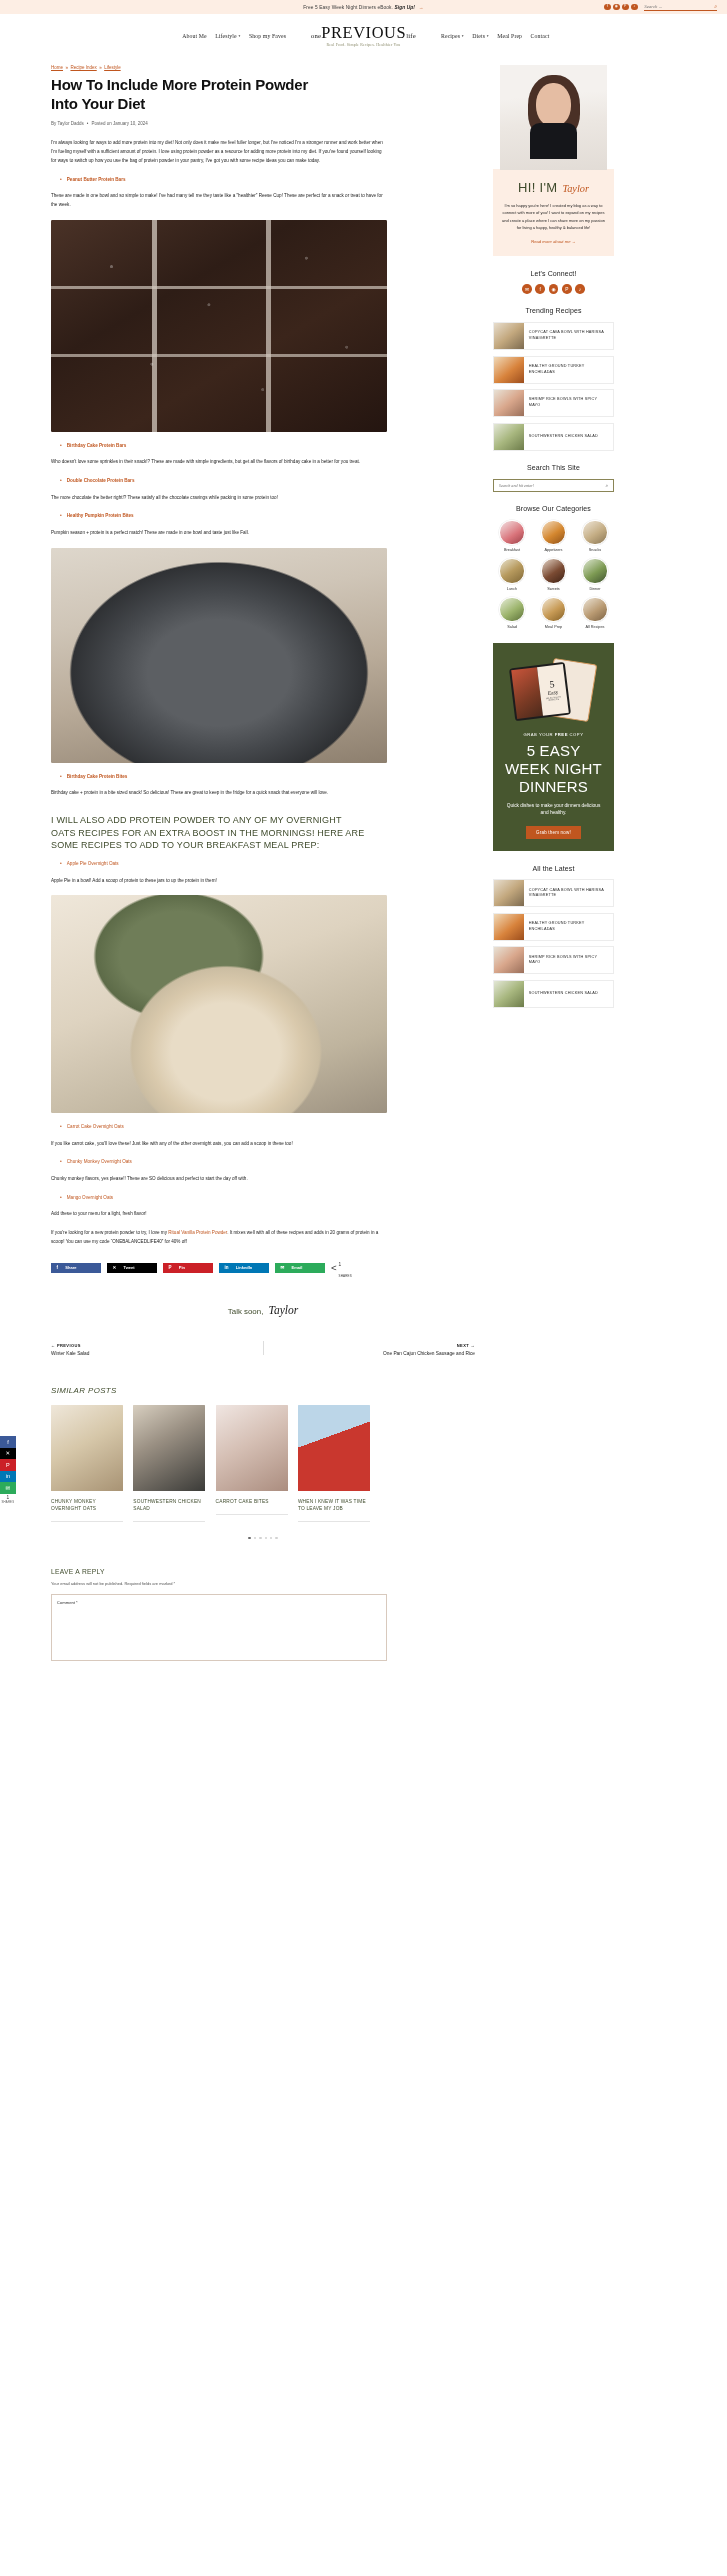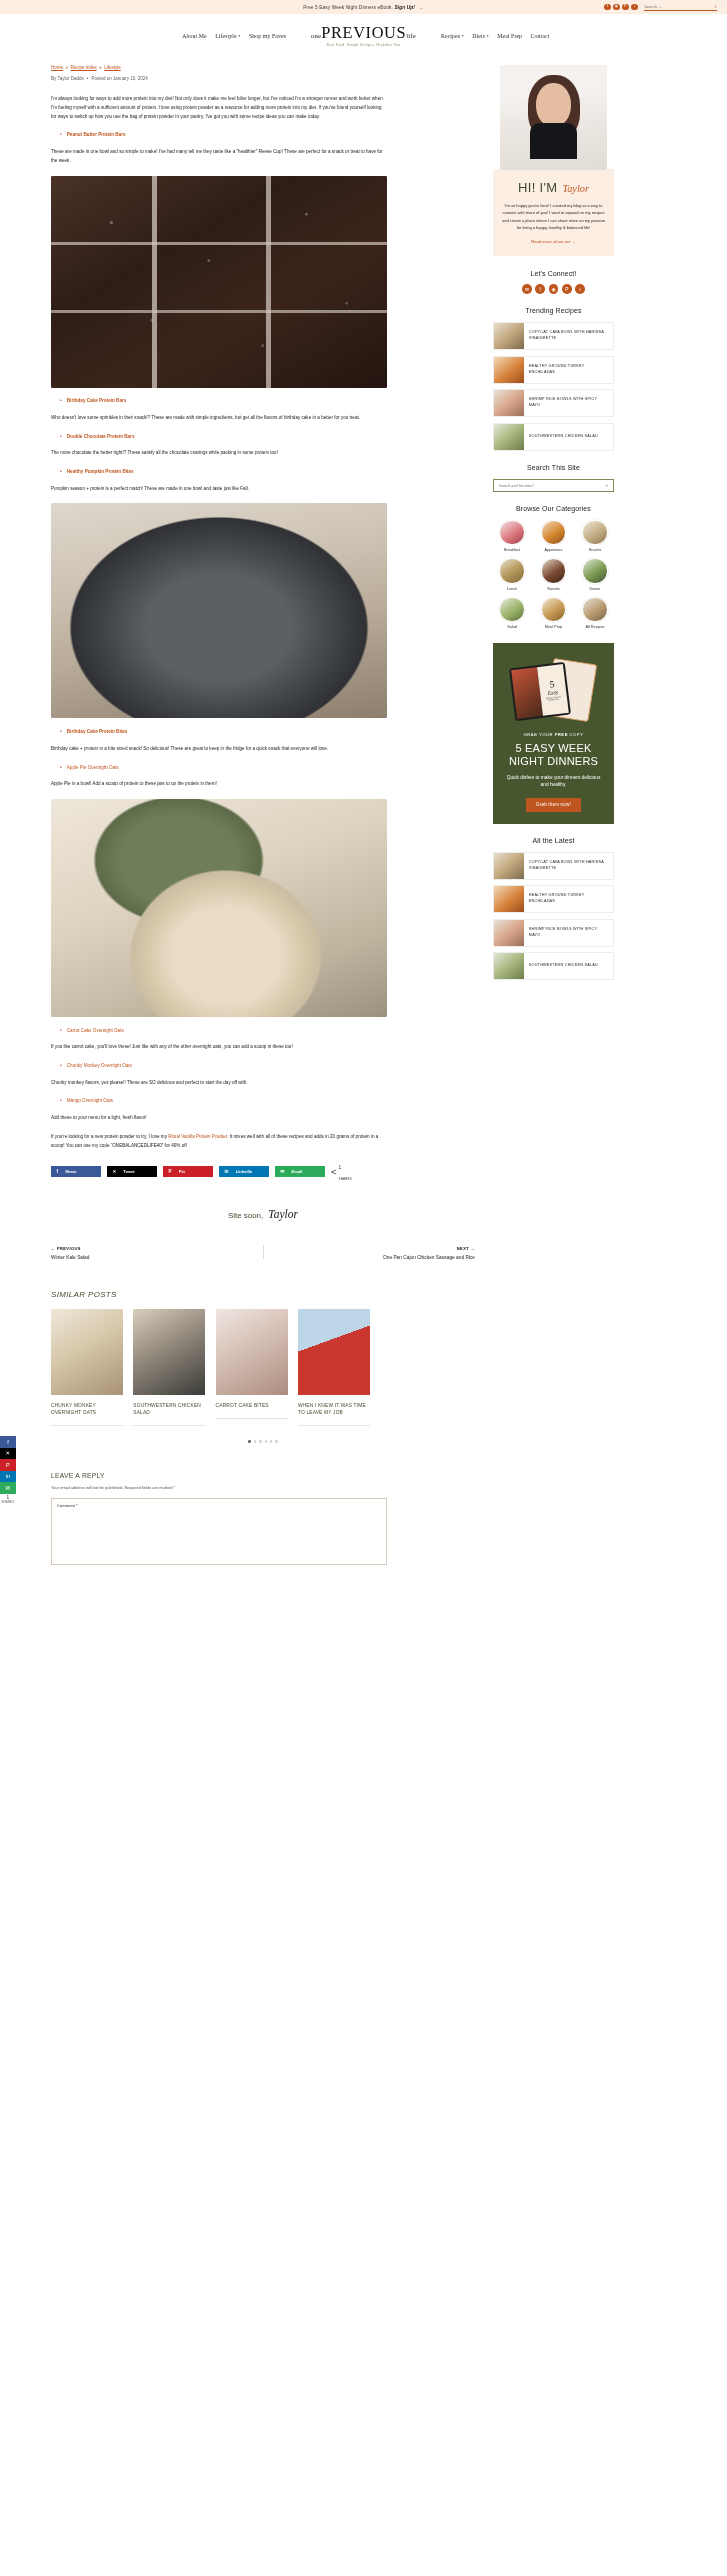--- a/index.html
+++ b/index.html
@@ -324,21 +324,21 @@
   }
   .tf-left { flex:1; background: linear-gradient(150deg,#c7543a,#7a3a24 60%,#4c2a1c);}
   .tf-right { flex:1; background:#f6ece0; display:flex; flex-direction:column;
     align-items:center; justify-content:center; }
   .tf-5 { font-family:"Liberation Serif", serif; font-size: 9.7px; color:#222; line-height:1;}
   .tf-easy { font-family:"Liberation Serif", serif; font-size: 5.5px; color:#222;}
   .tf-sub { font-size: 2.1px; color:#444; letter-spacing:0.2px; margin-top:1.2px; text-align:center;}
   .promo-kick { font-size: 4.2px; letter-spacing:0.5px; margin-bottom: 5.5px; }
   .promo-kick b { font-weight: 700; }
   .promo-head {
-    font-size: 11px; line-height:1.2; letter-spacing:0.2px; margin-bottom: 5.5px;
+    font-size: 15px; line-height:1.2; letter-spacing:0.2px; margin-bottom: 5.5px;
   }
   .promo-sub { font-size: 4.8px; line-height:1.55; margin-bottom: 8.5px; }
   .promo-btn {
     display:inline-block; background:#c0561f; color:#fff; font-size: 4.5px;
     padding: 4.2px 9.7px; letter-spacing:0.2px; cursor:pointer;
   }
 
   
   .rail {
     position: absolute; left: 0; top: 1436px; width: 15.8px;
@@ -420,20 +420,21 @@
   <div class="col-main">
 
     <div class="breadcrumb">
       <a>Home</a>
       <span>»</span>
       <a>Recipe Index</a>
       <span>»</span>
       <a>Lifestyle</a>
     </div>
 
+    <h1 class="title">How To Include More Protein Powder Into Your Diet</h1>
 
     <div class="byline">
       <span>By Taylor Dadds</span>
       <span class="dot">•</span>
       <span>Posted on January 10, 2024</span>
     </div>
 
     <p class="body">I'm always looking for ways to add more protein into my diet! Not only does it make me feel fuller longer, but I've noticed I'm a stronger runner and work better when I'm fueling myself with a sufficient amount of protein. I love using protein powder as a resource for adding more protein into my diet. If you've found yourself looking for ways to switch up how you use the bag of protein powder in your pantry, I've got you with some recipe ideas you can make today.</p>
 
 
@@ -473,20 +474,21 @@
       <div class="ph-cookie"></div>
     </div>
 
     <ul class="links">
       <li>
         <a>Birthday Cake Protein Bites</a>
       </li>
     </ul>
     <p class="body">Birthday cake + protein in a bite sized snack! So delicious! These are great to keep in the fridge for a quick snack that everyone will love.</p>
 
+    <h2 class="sec">I WILL ALSO ADD PROTEIN POWDER TO ANY OF MY OVERNIGHT OATS RECIPES FOR AN EXTRA BOOST IN THE MORNINGS! HERE ARE SOME RECIPES TO ADD TO YOUR BREAKFAST MEAL PREP:</h2>
 
     <ul class="links light">
       <li>
         <a>Apple Pie Overnight Oats</a>
       </li>
     </ul>
     <p class="body">Apple Pie in a bowl! Add a scoop of protein to these jars to up the protein in them!</p>
 
     <div class="photo">
       <div class="ph-oats"></div>
@@ -541,21 +543,21 @@
       <div class="share-count">
         <span>&lt;</span>
         <span>
           <span class="num">1</span><br>
           <span class="lbl">SHARES</span>
         </span>
       </div>
     </div>
 
     <div class="signoff">
-      <span>Site soon,</span>
+      <span>Talk soon,</span>
       <span class="script">Taylor</span>
     </div>
 
     <div class="prevnext">
       <div class="pn-col">
         <div class="pn-kick">← PREVIOUS</div>
         <div class="pn-title">Winter Kale Salad</div>
       </div>
       <div class="pn-col right">
         <div class="pn-kick">NEXT →</div>

